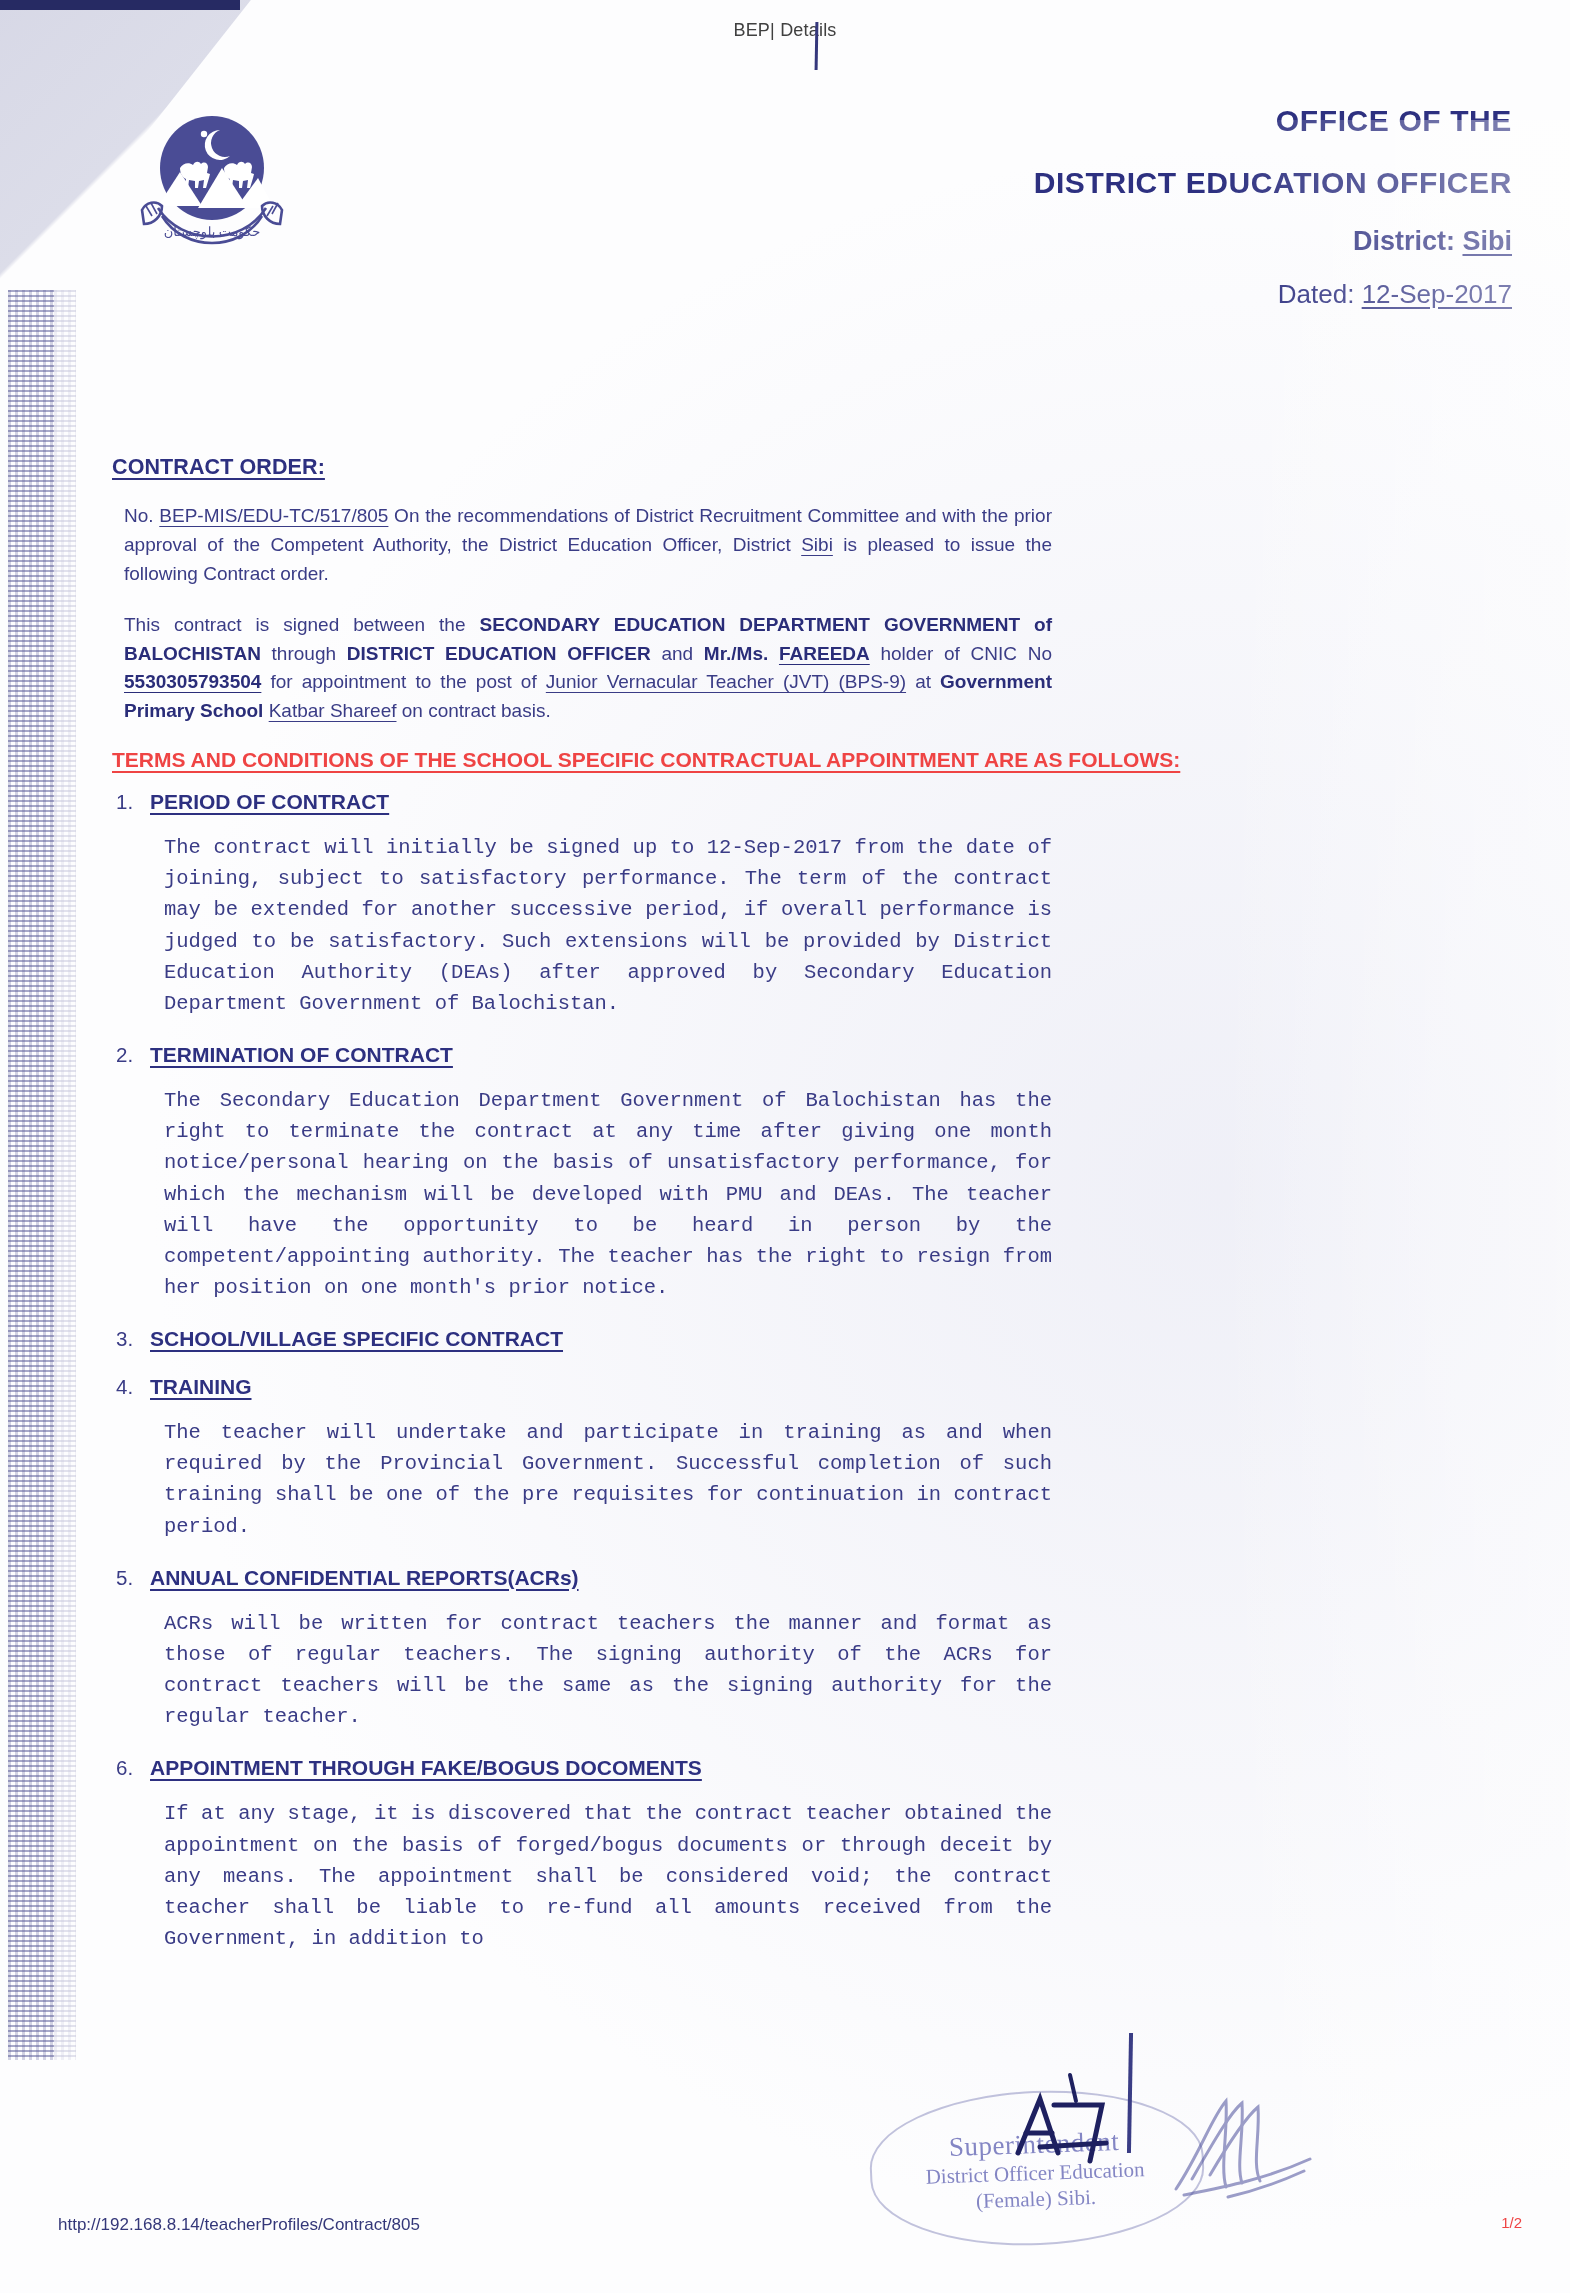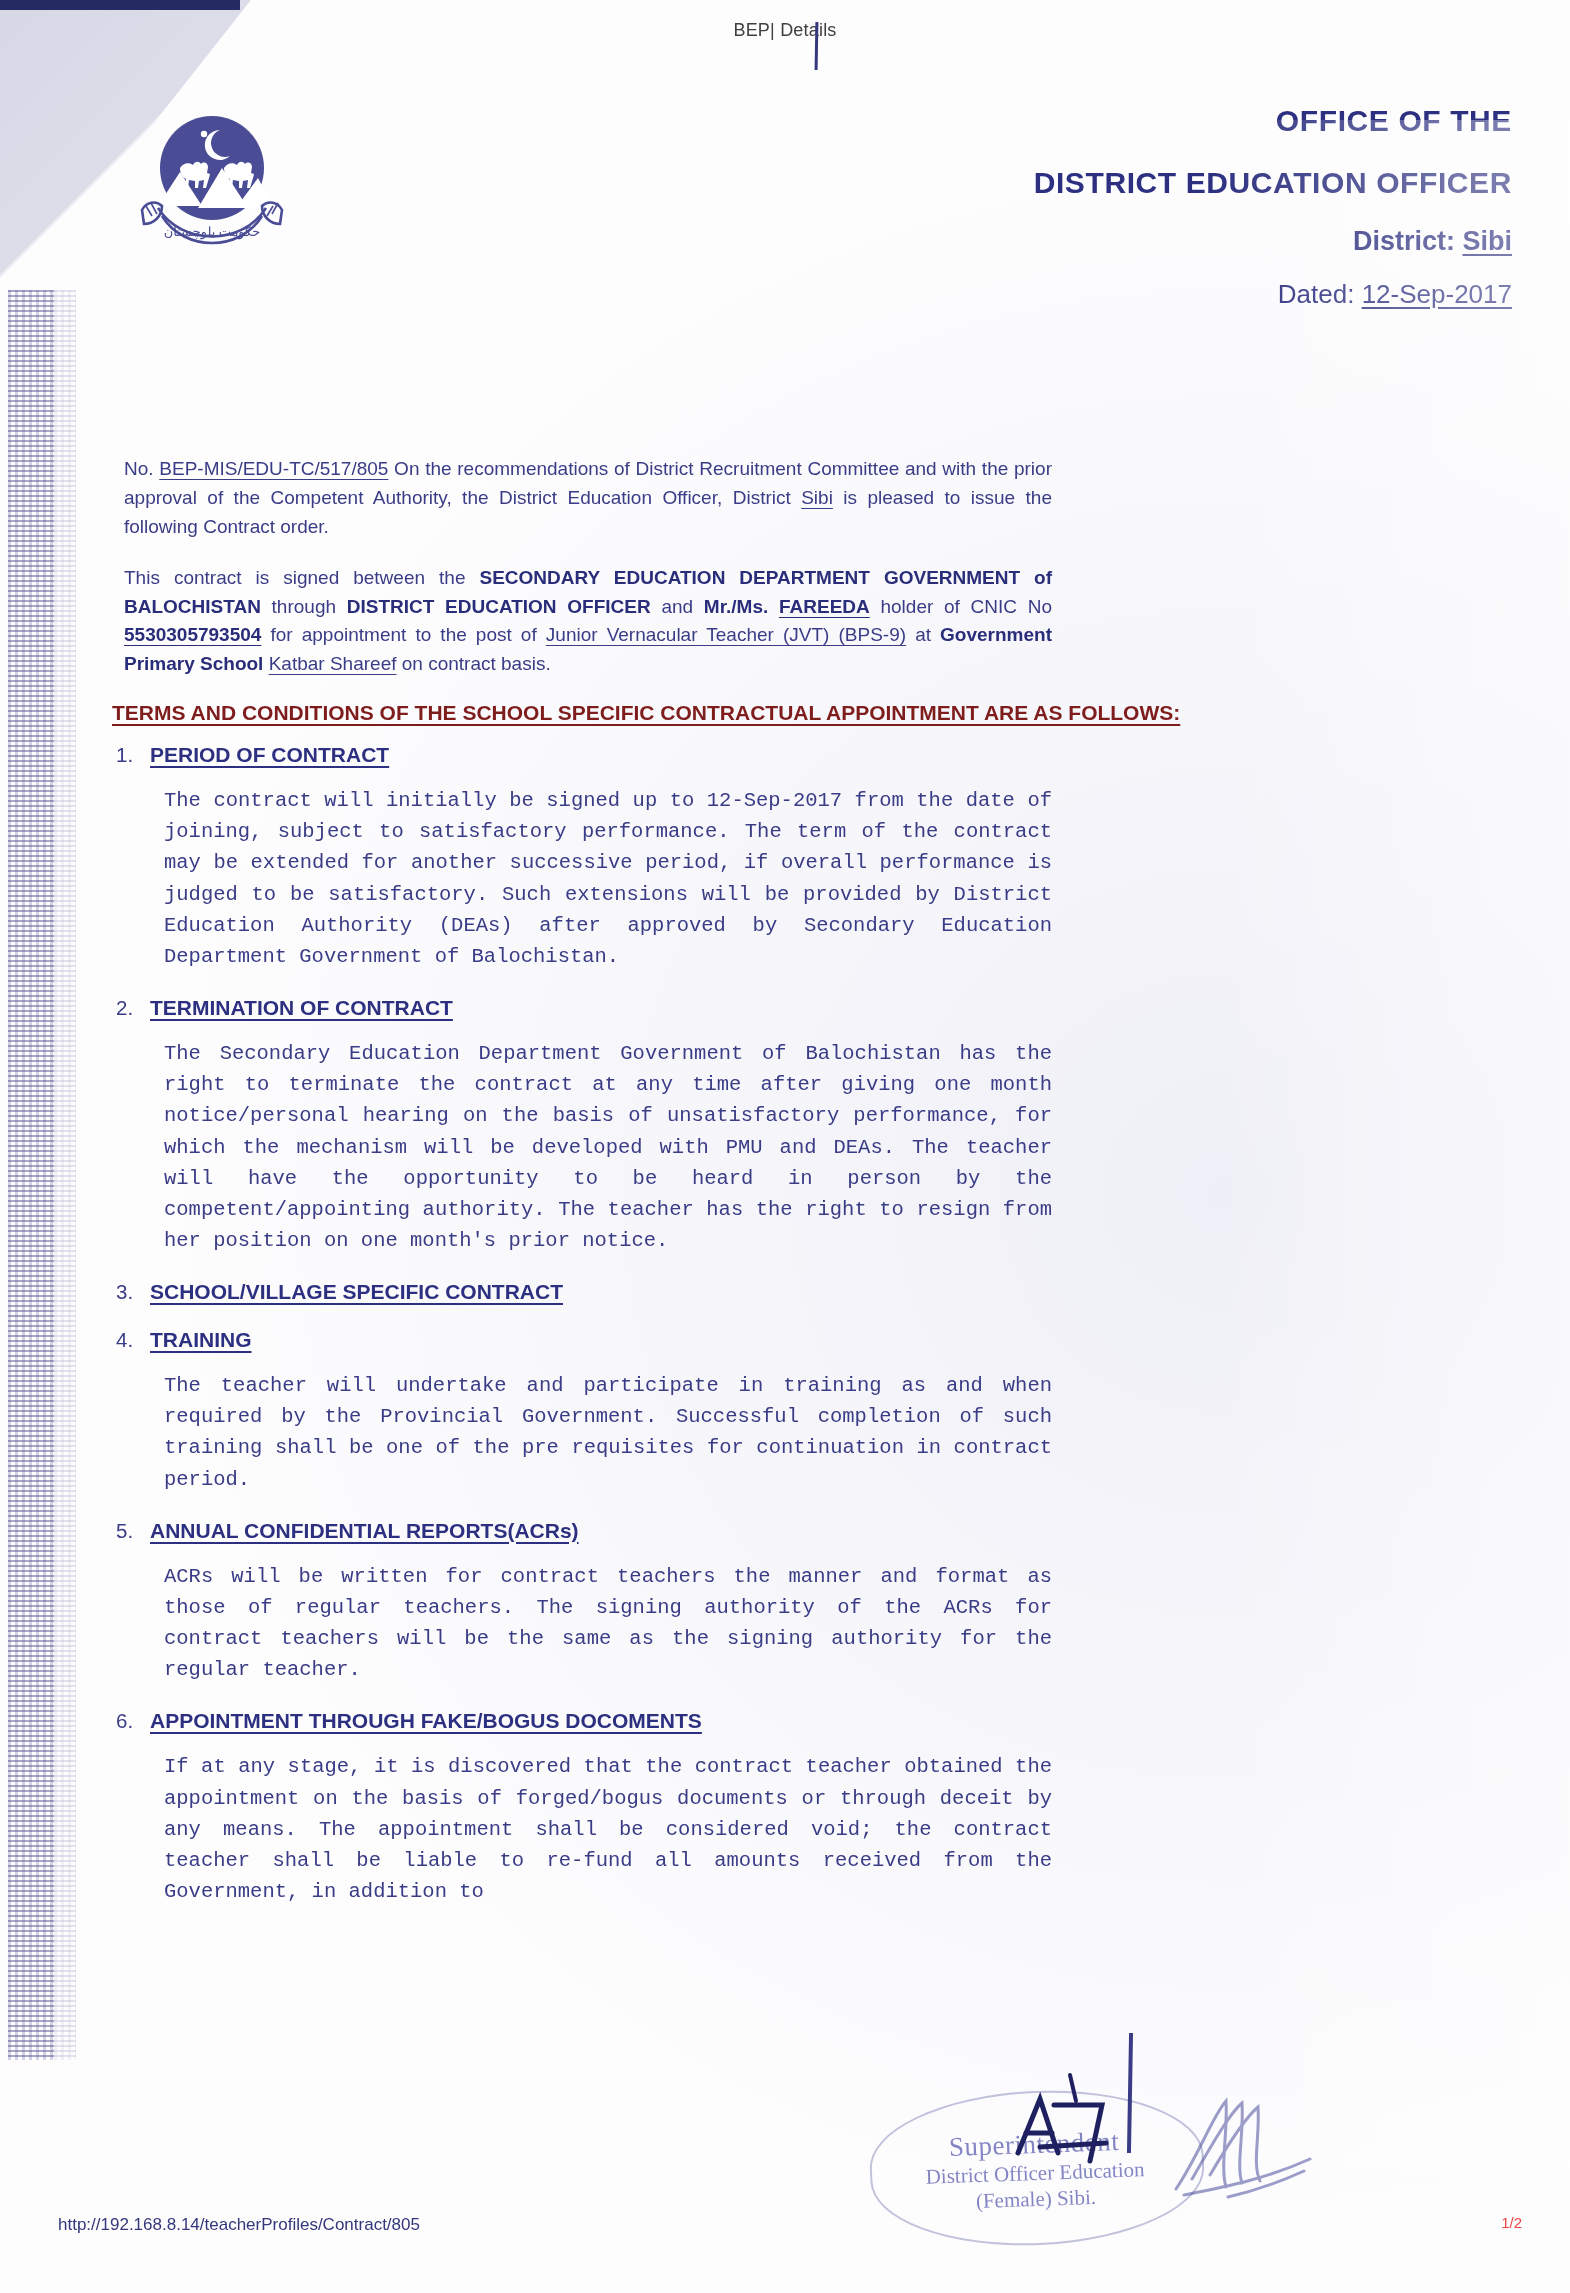--- a/index.html
+++ b/index.html
@@ -179,21 +179,21 @@
     text-align: justify;
     margin: 0 0 22px 12px;
     color: #3a3c86;
   }
   p.para b { color: #2a2d79; }
   .terms-header {
     font-size: 21px;
     font-weight: bold;
     text-decoration: underline;
     text-underline-offset: 4px;
-    color: #7f1d1d;
+    color: #ef4444;
     margin: 2px 0 18px 0;
     white-space: nowrap;
     text-align: right;
   }
 
   ol.terms {
     margin: 0;
     padding: 0 0 0 38px;
     list-style: none;
     counter-reset: term;
@@ -361,20 +361,21 @@
       </div>
       <div class="lh-dated">
         <span>Dated:</span>
         <span class="u">12-Sep-2017</span>
       </div>
     </div>
   </div>
 
   <div class="doc-body">
 
+    <div class="section-title-main">CONTRACT ORDER:</div>
 
     <p class="para">
       <span>No.</span>
       <span class="u">BEP-MIS/EDU-TC/517/805</span><span> On the recommendations of District Recruitment Committee and with the prior approval of the Competent Authority, the District Education Officer, District </span><span class="u">Sibi</span><span> is pleased to issue the following Contract order.</span>
     </p>
 
     <p class="para">
       <span>This contract is signed between the </span><b>SECONDARY EDUCATION DEPARTMENT GOVERNMENT of BALOCHISTAN</b><span> through </span><b>DISTRICT EDUCATION OFFICER</b><span> and </span><b>Mr./Ms.</b>
       <b class="u">FAREEDA</b><span> holder of CNIC No </span><b class="u">5530305793504</b><span> for appointment to the post of </span><span class="u">Junior Vernacular Teacher (JVT) (BPS-9)</span><span> at </span><b>Government Primary School</b>
       <span class="u">Katbar Shareef</span><span> on contract basis.</span>

